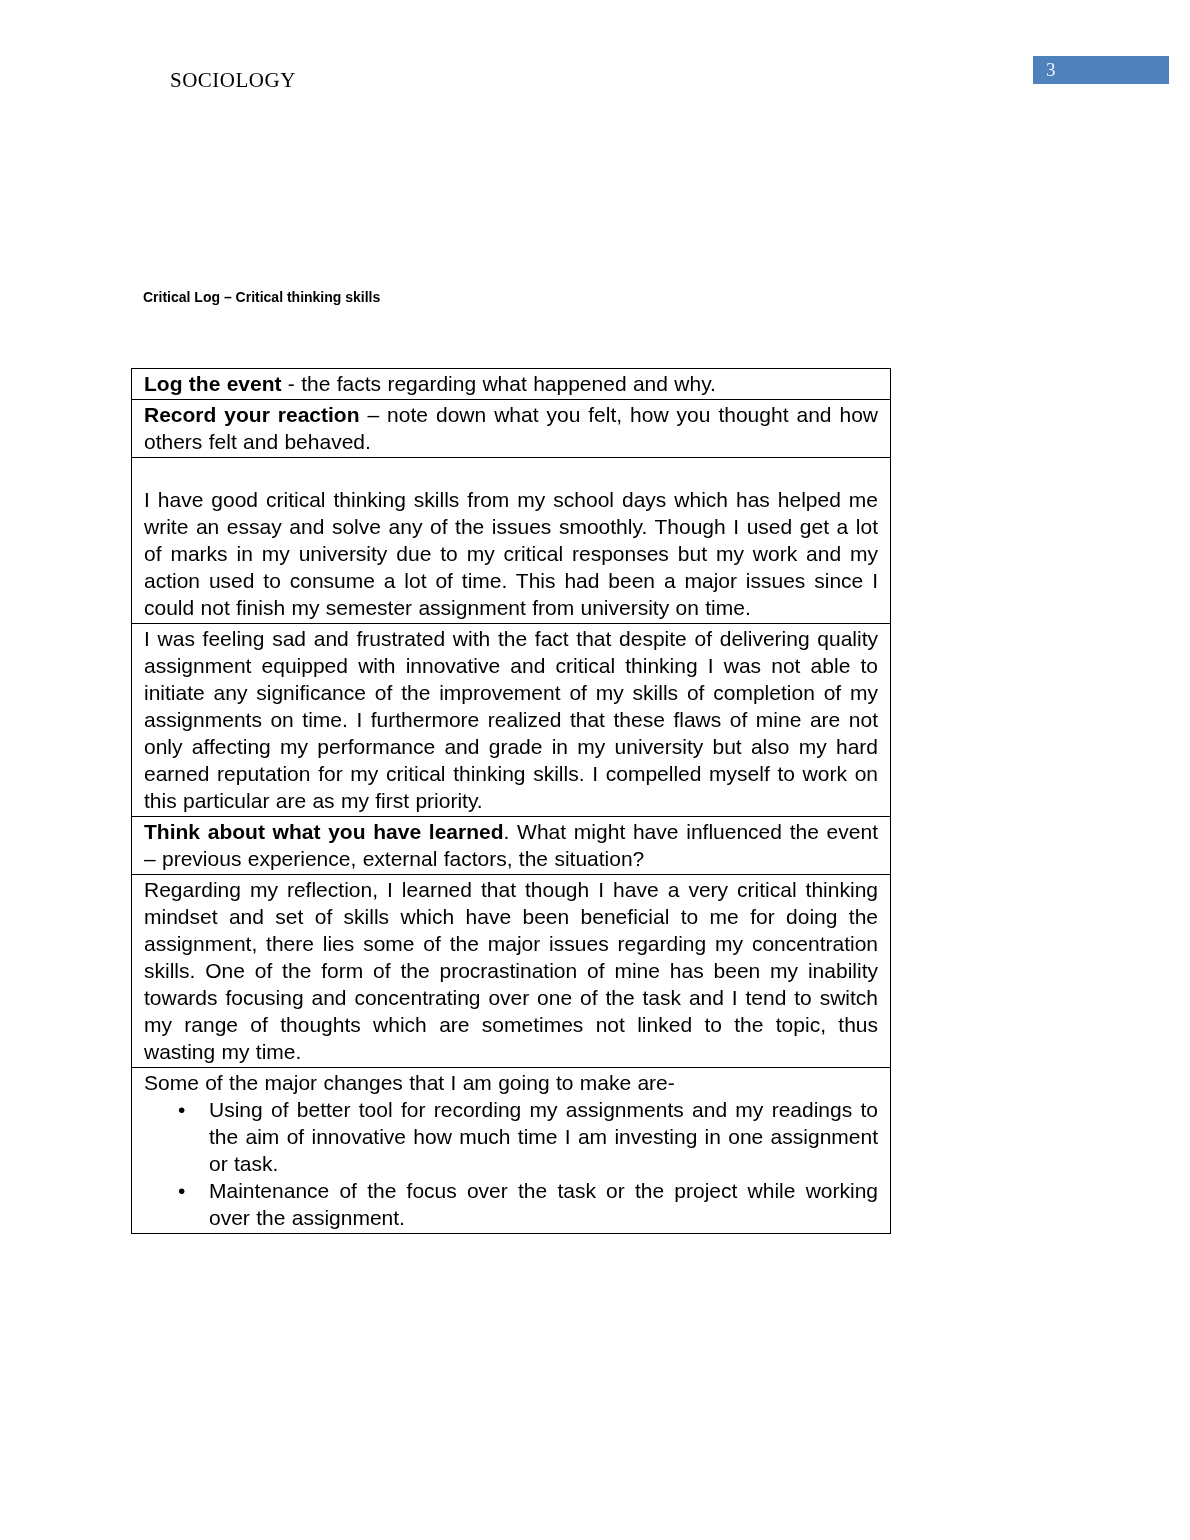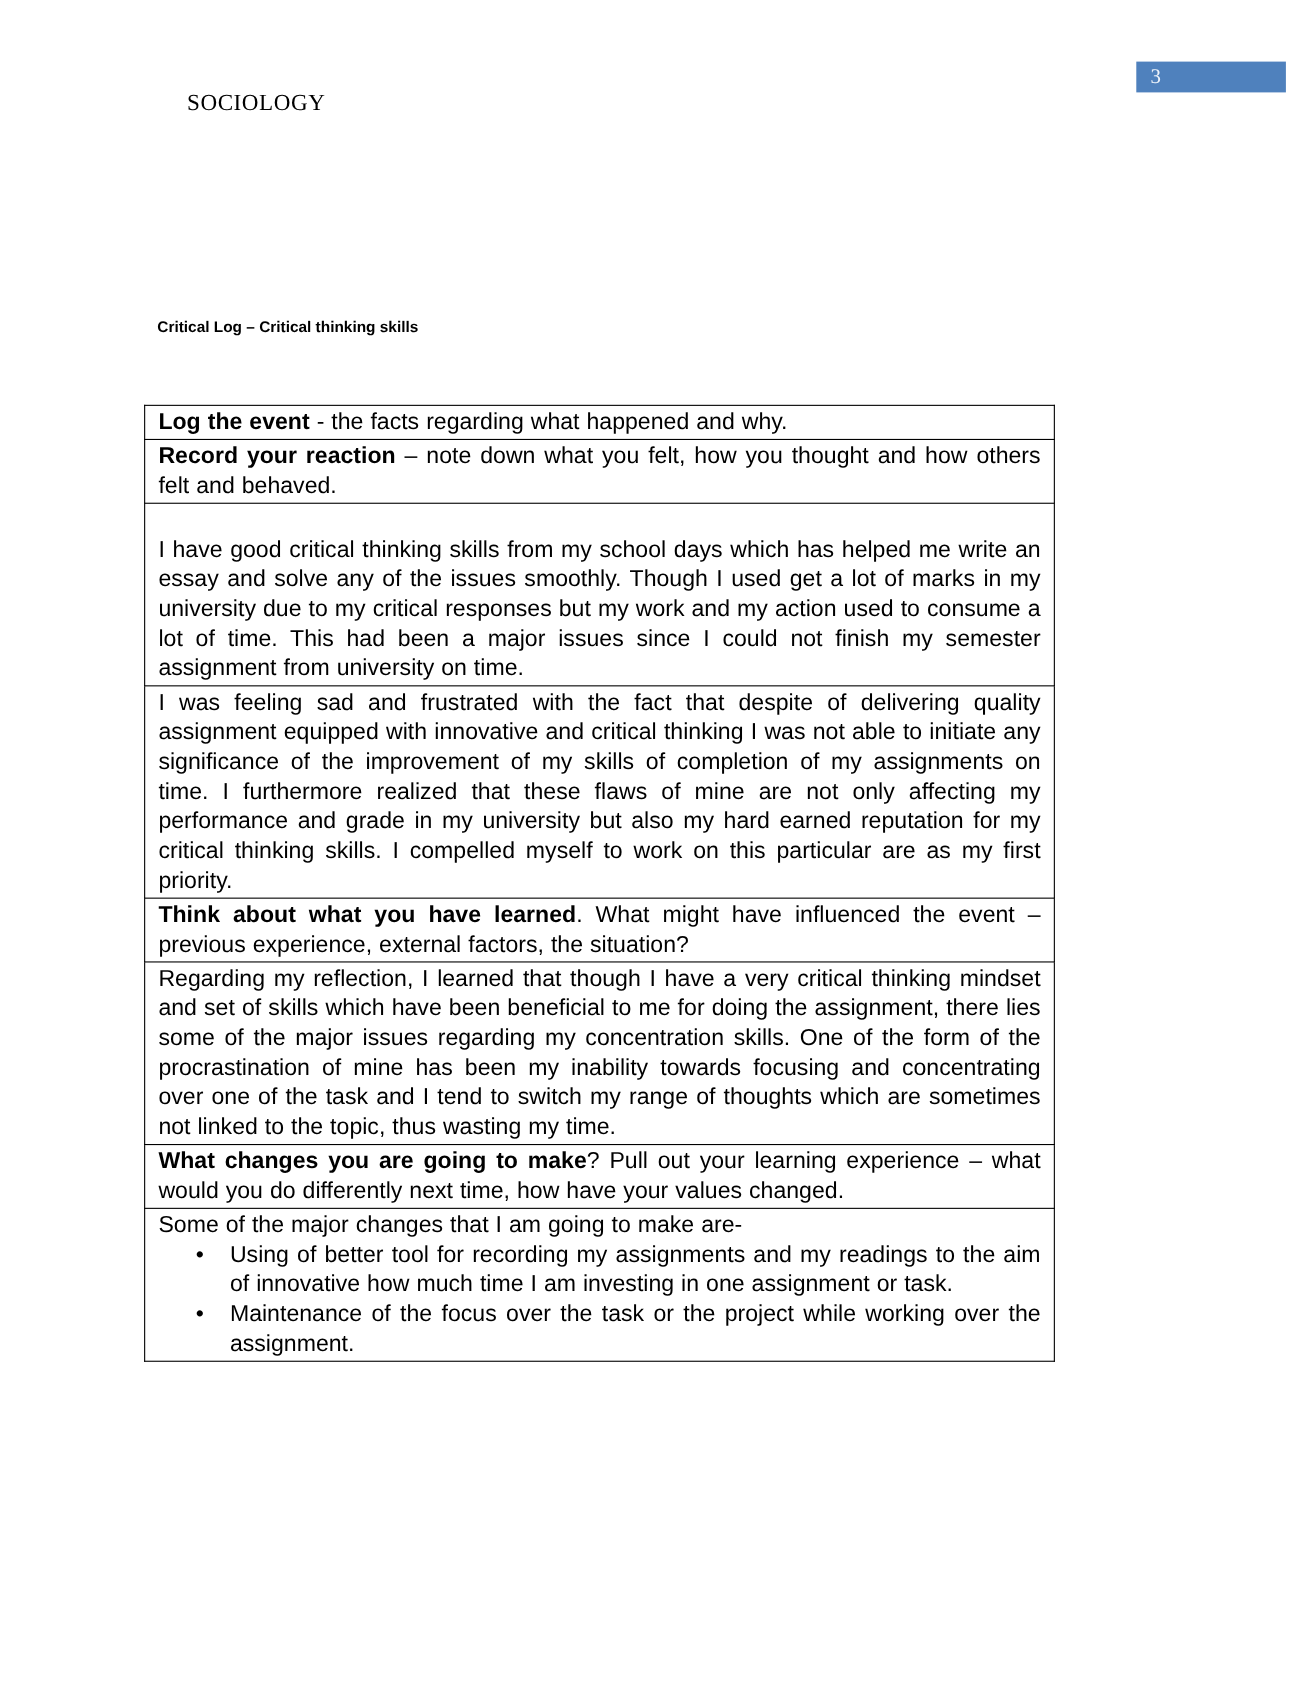--- a/index.html
+++ b/index.html
@@ -5,21 +5,21 @@
   html,body { margin:0; padding:0; background:#ffffff; }
   .page {
     position:relative;
     width:1190px; height:1540px;
     background:#ffffff;
     color:#000000;
     font-family:"Liberation Sans", sans-serif;
     overflow:hidden;
   }
   .doc-header {
-    position:absolute; left:170px; top:81px;
+    position:absolute; left:170px; top:68px;
     font-family:"Liberation Serif", serif;
     font-size:21px; letter-spacing:0.5px;
   }
   .page-badge {
     position:absolute; left:1033px; top:56px;
     width:136px; height:28px;
     background:#4f81bd;
   }
   .page-badge .num {
     display:block; padding:3px 0 0 13px;
@@ -27,21 +27,21 @@
     font-family:"Liberation Serif", serif;
     font-size:19px; line-height:22px;
   }
   .doc-title {
     position:absolute; left:143px; top:284px;
     margin:0;
     font-size:14px; font-weight:bold; line-height:27px;
   }
   table.log-table {
     position:absolute; left:131px; top:368px;
-    width:828px;
+    width:760px;
     border-collapse:collapse; table-layout:fixed;
   }
   table.log-table td {
     border:1px solid #000000;
     padding:1px 12px 2px 12px;
     font-size:21px; line-height:27px;
     vertical-align:top;
     word-spacing:0.5px;
   }
   td.just { text-align:justify; }
@@ -98,23 +98,20 @@
       <tr>
         <td class="just tail-lg"><span class="b">Think about what you have learned</span><span>. What might have influenced the event – previous experience, external factors, the situation?</span></td>
       </tr>
 
       <tr>
         <td class="just">
           <span>Regarding my reflection, I learned that though I have a very critical thinking mindset and set of skills which have been beneficial to me for doing the assignment, there lies some of the major issues regarding my concentration skills. One of the form of the procrastination of mine has been my inability towards focusing and concentrating over one of the task and I tend to switch my range of thoughts which are sometimes not linked to the topic, thus wasting my time.</span>
         </td>
       </tr>
 
-      <tr>
-        <td class="just tail-lg"><span class="b">What changes you are going to make</span><span>? Pull out your learning experience – what would you do differently next time, how have your values changed.</span></td>
-      </tr>
 
       <tr>
         <td>
           <div>Some of the major changes that I am going to make are-</div>
           <ul class="changes">
             <li>
               <span class="bullet">•</span><span>Using of better tool for recording my assignments and my readings to the aim of innovative how much time I am investing in one assignment or task.</span>
             </li>
             <li>
               <span class="bullet">•</span><span>Maintenance of the focus over the task or the project while working over the assignment.</span>

